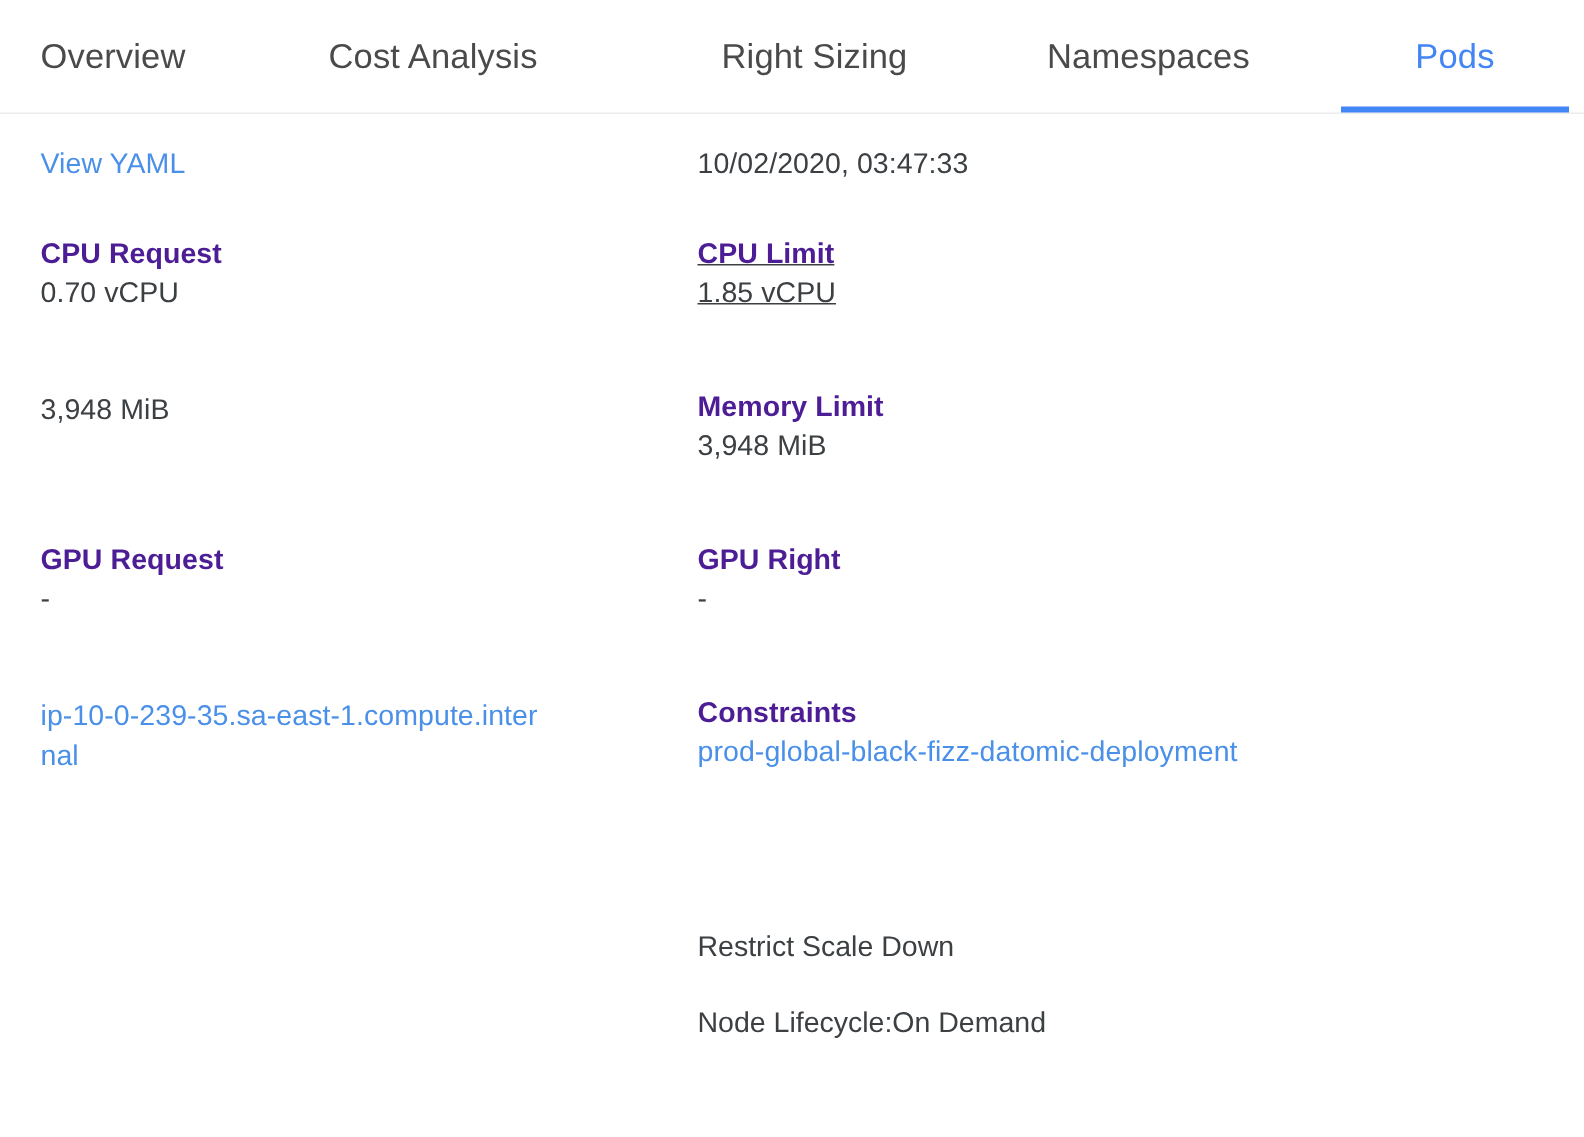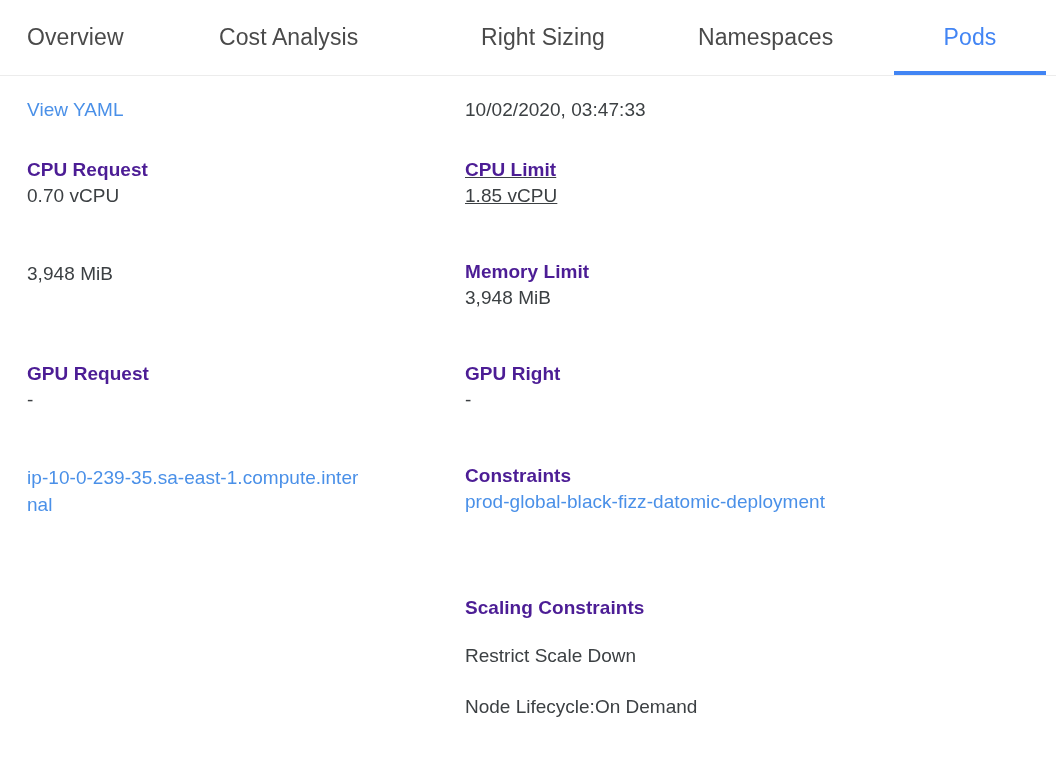--- a/index.html
+++ b/index.html
@@ -194,20 +194,19 @@
       <div class="field-label">GPU Right</div>
       <div class="field-value">-</div>
     </div>
 
     <div class="slot r-deploy" style="width:380px;">
       <div class="field-label">Constraints</div>
       <a class="link link-block">prod-global-black-fizz-datomic-deployment</a>
     </div>
 
     <div class="slot r-scale" style="width:400px;">
-      <div class="field-label">Scaling Constraints</div>
       <div class="constraint first">Restrict Scale Down</div>
       <div class="constraint">Node Lifecycle:On Demand</div>
     </div>
 
   </div>
 
 </div>
 
 </body></html>

